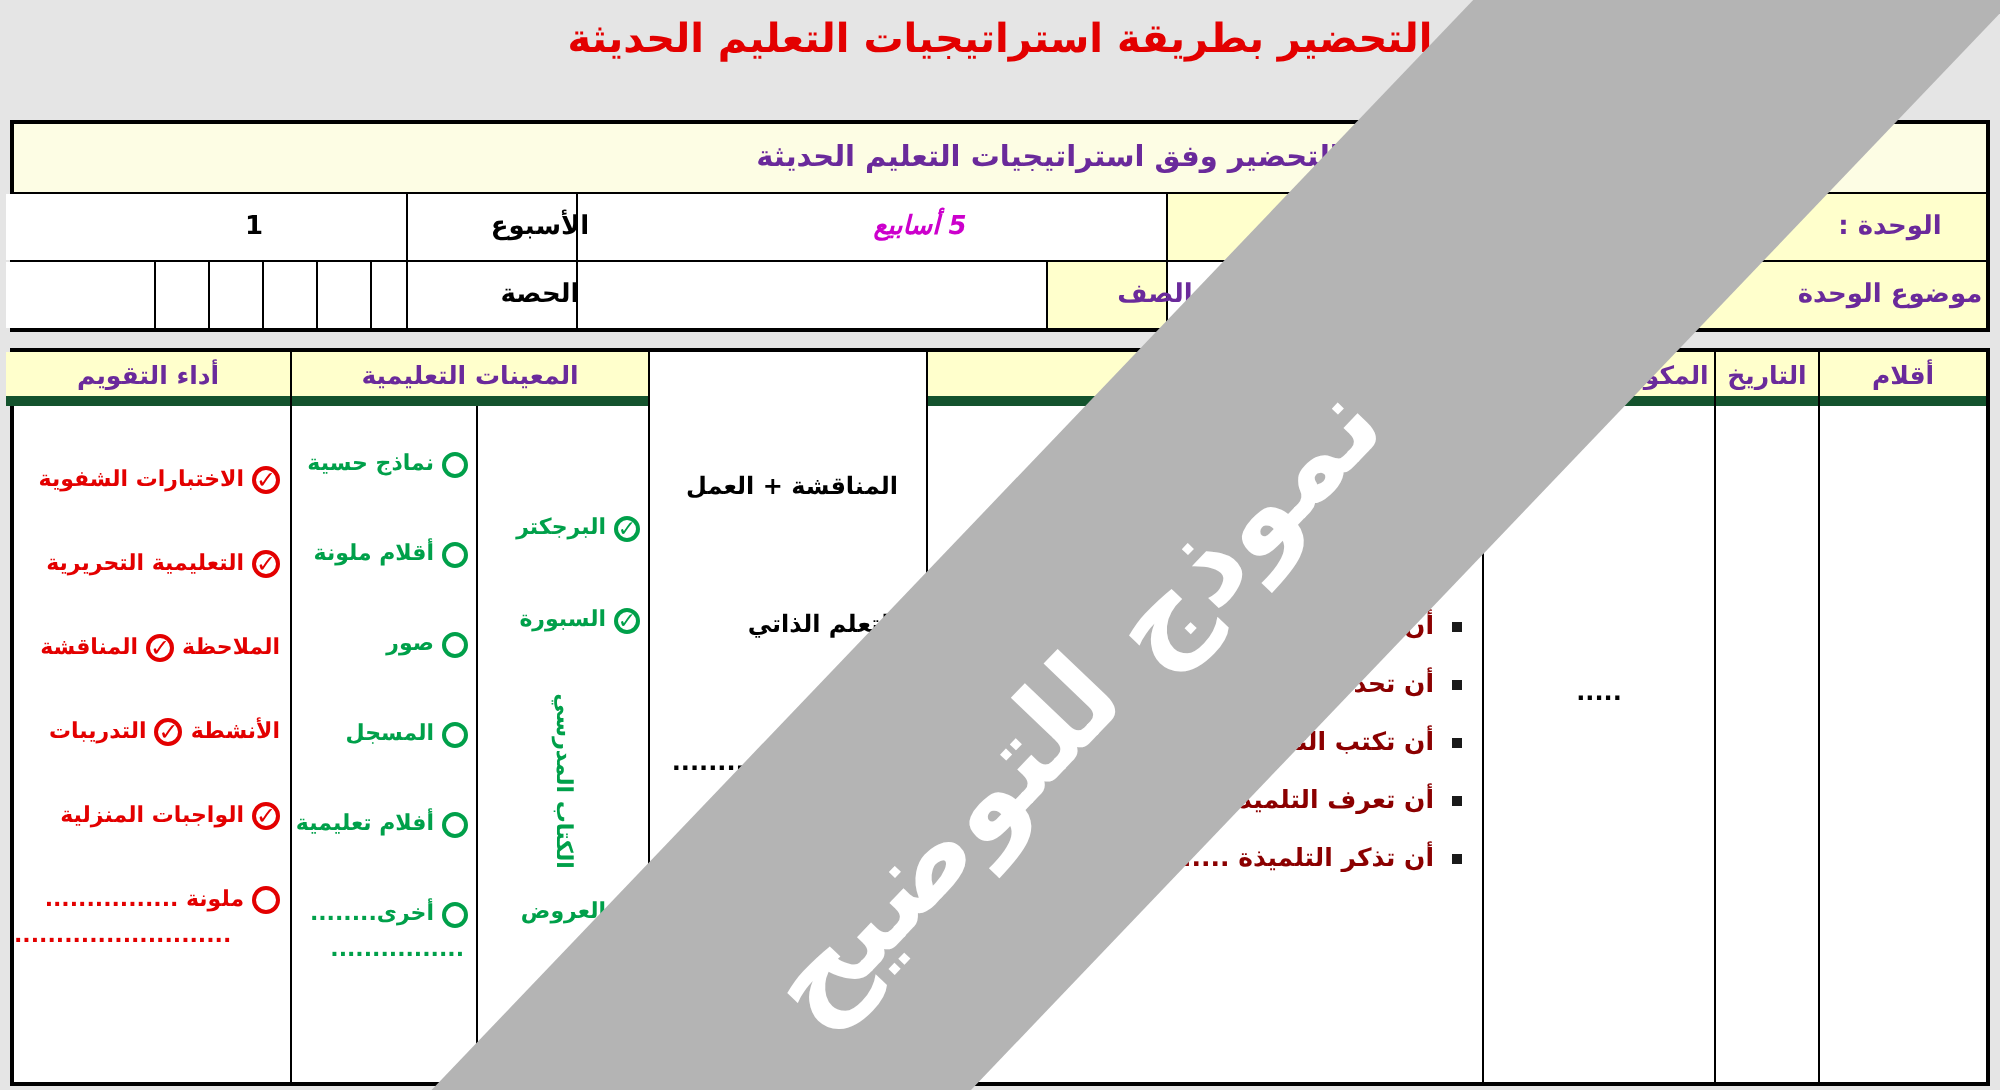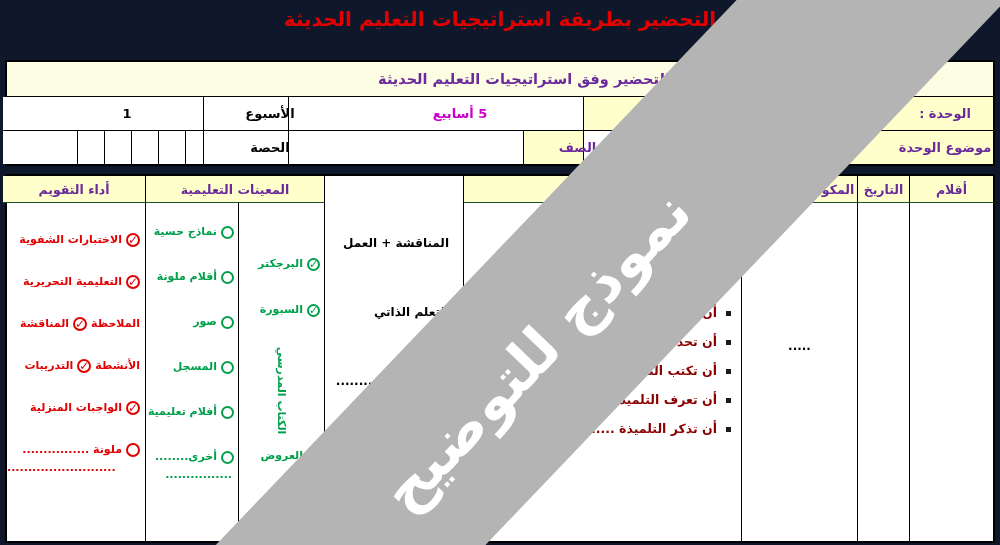--- a/index.html
+++ b/index.html
@@ -1,39 +1,39 @@
 <!DOCTYPE html>
 <html lang="ar" dir="rtl"><head>
 <meta charset="utf-8">
 <style>
   *{margin:0;padding:0;box-sizing:border-box;}
   html,body{background:#ffffff;}
-  .page{position:relative;width:1000px;height:545px;background:#0f172a;overflow:hidden;direction:rtl;font-family:"DejaVu Sans",sans-serif;}
+  .page{position:relative;width:1000px;height:545px;background:#e5e5e5;overflow:hidden;direction:rtl;font-family:"DejaVu Sans",sans-serif;}
   .main-title{position:absolute;top:7px;right:0;width:100%;text-align:center;font-size:20px;font-weight:bold;color:#e30000;}
 
   
   .hdr{position:absolute;top:60px;right:5px;width:990px;border:2px solid #000;background:#fff;}
   .hdr-row{display:flex;height:34px;}
   .hdr-row + .hdr-row{border-top:1px solid #000;}
   .hcell{flex:none;display:flex;align-items:center;justify-content:center;font-weight:bold;font-size:13px;border-left:1px solid #000;height:100%;color:#000;background:#fff;padding-left:48px;}
   .hcell:last-child{border-left:none;}
   .yellow{background:#ffffcc;}
   .purple{color:#6a2a9b;}
-  .magenta{color:#cc00cc;}
+  .magenta{color:#cc00cc;font-style:italic;}
   .banner{width:100%;background:#fdfde4;color:#6a2a9b;font-size:14.5px;}
   .w145{width:145px}.w75{width:75px}.w190{width:190px}.w295{width:295px}.w85{width:85px}.w200{width:200px}
   .w265{width:265px}.w60{width:60px}.w235{width:235px}
   .pboxes{justify-content:flex-start;direction:ltr;}
   .pbox{display:block;width:27px;height:100%;border-right:1px solid #000;background:#fff;}
 
   
   .main{position:absolute;top:174px;right:5px;width:990px;height:369px;border:2px solid #000;display:flex;background:#fff;}
   .col{flex:none;display:flex;flex-direction:column;border-left:1px solid #000;height:100%;}
   .col:last-child{border-left:none;}
-  .col-head{flex:none;height:27px;background:#ffffcc;color:#6a2a9b;font-weight:bold;font-size:12.5px;display:flex;align-items:center;justify-content:center;border-bottom:1px solid #14532d;white-space:nowrap;}
+  .col-head{flex:none;height:27px;background:#ffffcc;color:#6a2a9b;font-weight:bold;font-size:12.5px;display:flex;align-items:center;justify-content:center;border-bottom:5px solid #14532d;white-space:nowrap;}
   .col-body{flex:1;position:relative;}
 
   
   .content-body{padding-top:136px;text-align:center;font-weight:bold;font-size:12px;color:#000;}
 
   
   .obj-body{padding:72px 10px 0 0;}
   .obj-item{display:flex;align-items:center;margin-bottom:11px;color:#8b0000;font-weight:bold;font-size:12.5px;line-height:18px;white-space:nowrap;}
   .obj-bullet{flex:none;width:5px;height:5px;background:#1a1a1a;margin-left:9px;}
 

